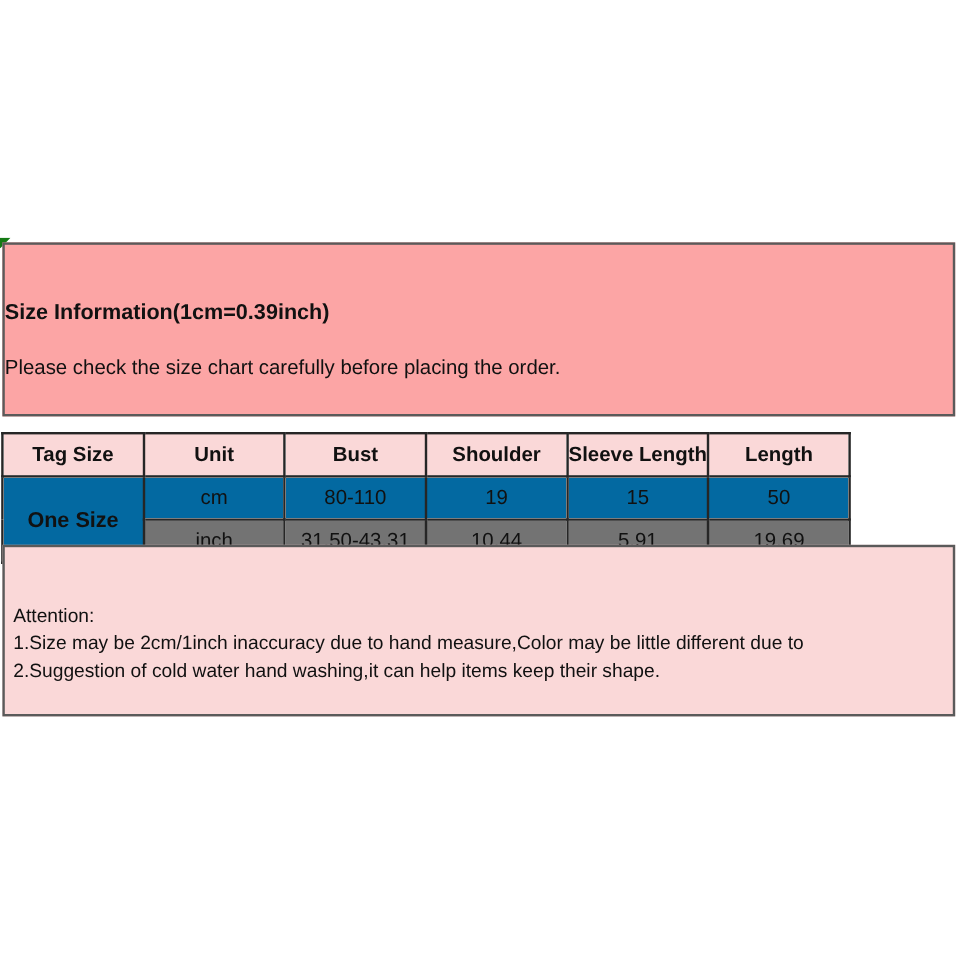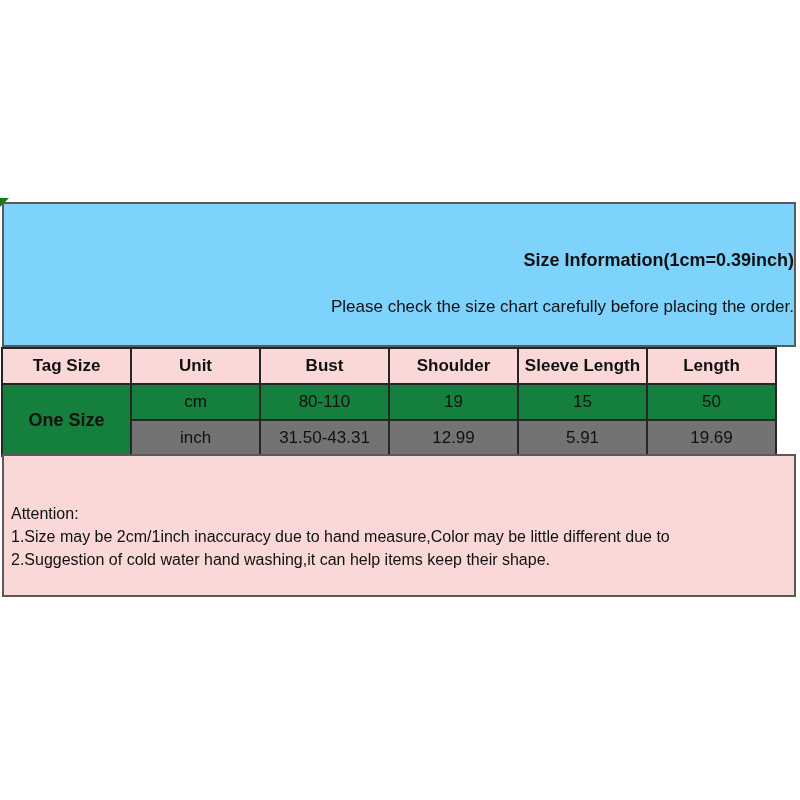--- a/index.html
+++ b/index.html
@@ -29,54 +29,54 @@
   }
 
   
   .title-block {
     position: absolute;
     left: 2px;
     top: 202px;
     width: 794px;
     height: 145px;
     box-sizing: border-box;
-    background: #7dd3fc;
+    background: #fca5a5;
     border: 2px solid #5a5a5a;
-    text-align: right;
+    text-align: left;
   }
   .title-block .title {
     margin: 45px 0 0 0;
     font-size: 18px;
     line-height: 22px;
     font-weight: bold;
   }
   .title-block .subtitle {
     margin: 25px 0 0 0;
     font-size: 17px;
     line-height: 21px;
   }
 
   
   table.size-table {
     position: absolute;
     left: 1px;
-    top: 347px;
-    width: 776px;
+    top: 360px;
+    width: 708px;
     border-collapse: collapse;
     table-layout: fixed;
     font-size: 17px;
   }
   .size-table th,
   .size-table td {
     border: 2px solid #262626;
     height: 34px;
     padding: 0;
     text-align: center;
     vertical-align: middle;
-    background: #15803d;
+    background: #0369a1;
     font-weight: normal;
     overflow: hidden;
   }
   .size-table th { font-weight: bold; background: #fad8d8; }
   .size-table td.pink { background: #737373; }
   .size-table td.tag { font-weight: bold; font-size: 18px; }
 
   
   .attention-block {
     position: absolute;
@@ -123,21 +123,21 @@
         <td class="tag" rowspan="2">One Size</td>
         <td>cm</td>
         <td>80-110</td>
         <td>19</td>
         <td>15</td>
         <td>50</td>
       </tr>
       <tr>
         <td class="pink">inch</td>
         <td class="pink">31.50-43.31</td>
-        <td class="pink">12.99</td>
+        <td class="pink">10.44</td>
         <td class="pink">5.91</td>
         <td class="pink">19.69</td>
       </tr>
     </tbody>
   </table>
 
   <div class="attention-block">
     <div class="att-line">Attention:</div>
     <div class="att-line">1.Size may be 2cm/1inch inaccuracy due to hand measure,Color may be little different due to</div>
     <div class="att-line">2.Suggestion of cold water hand washing,it can help items keep their shape.</div>

